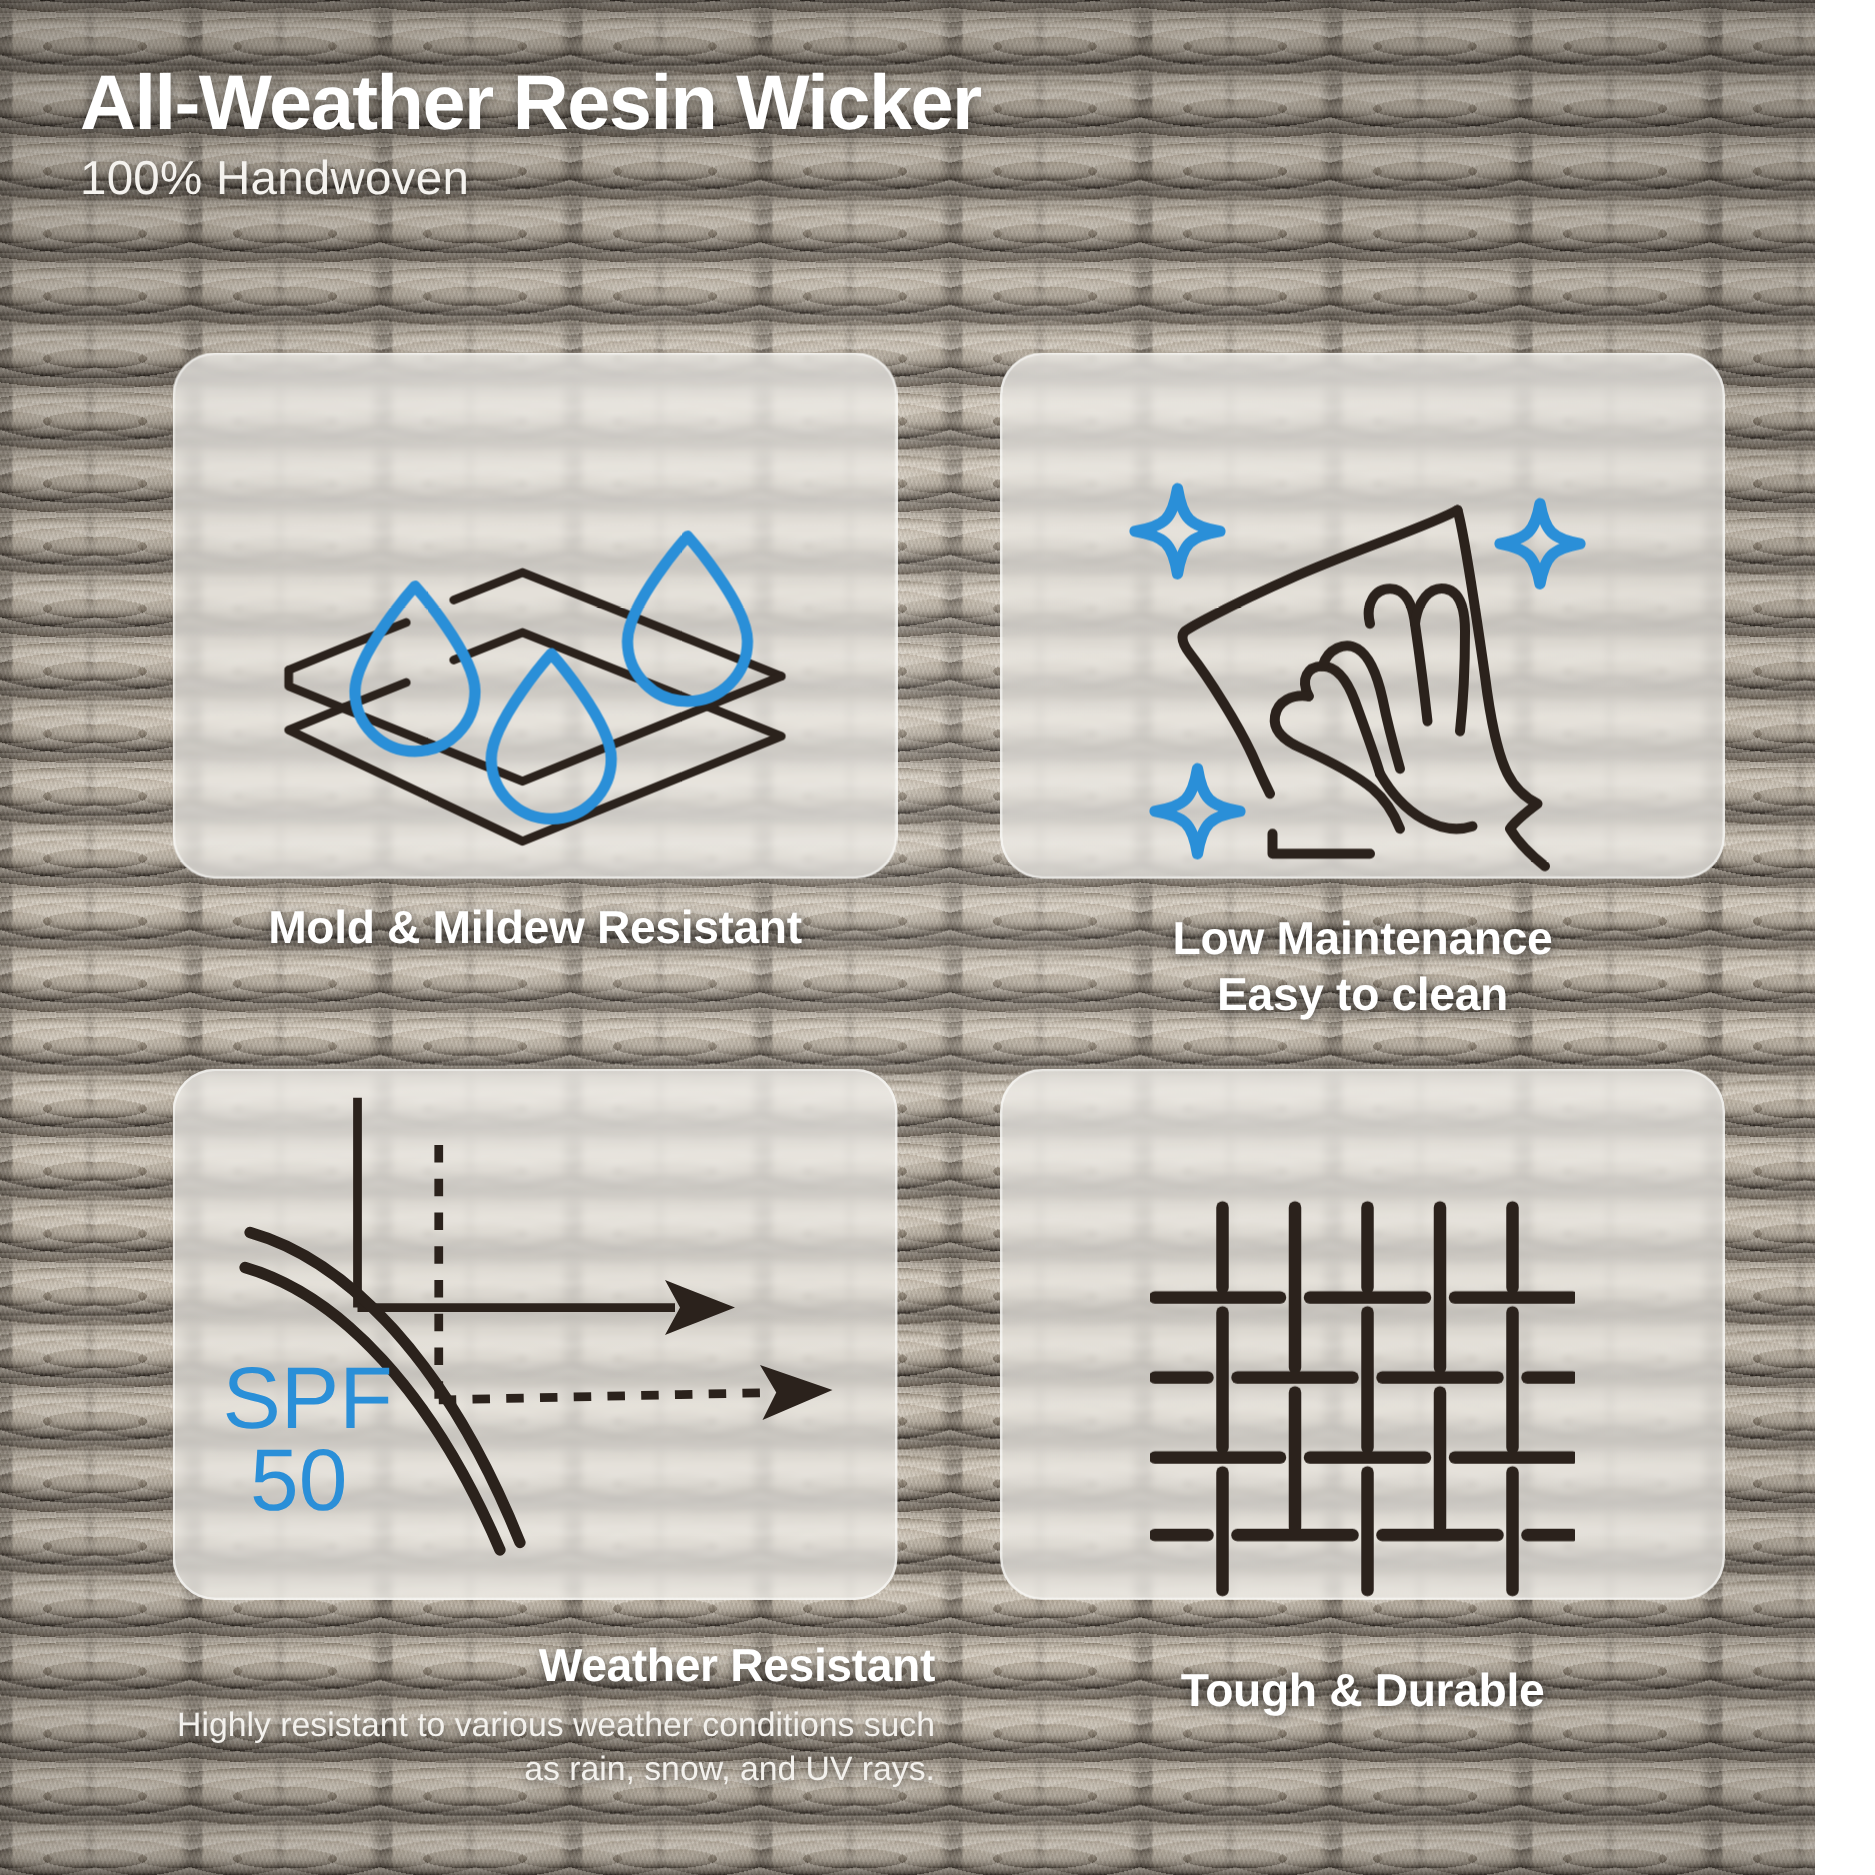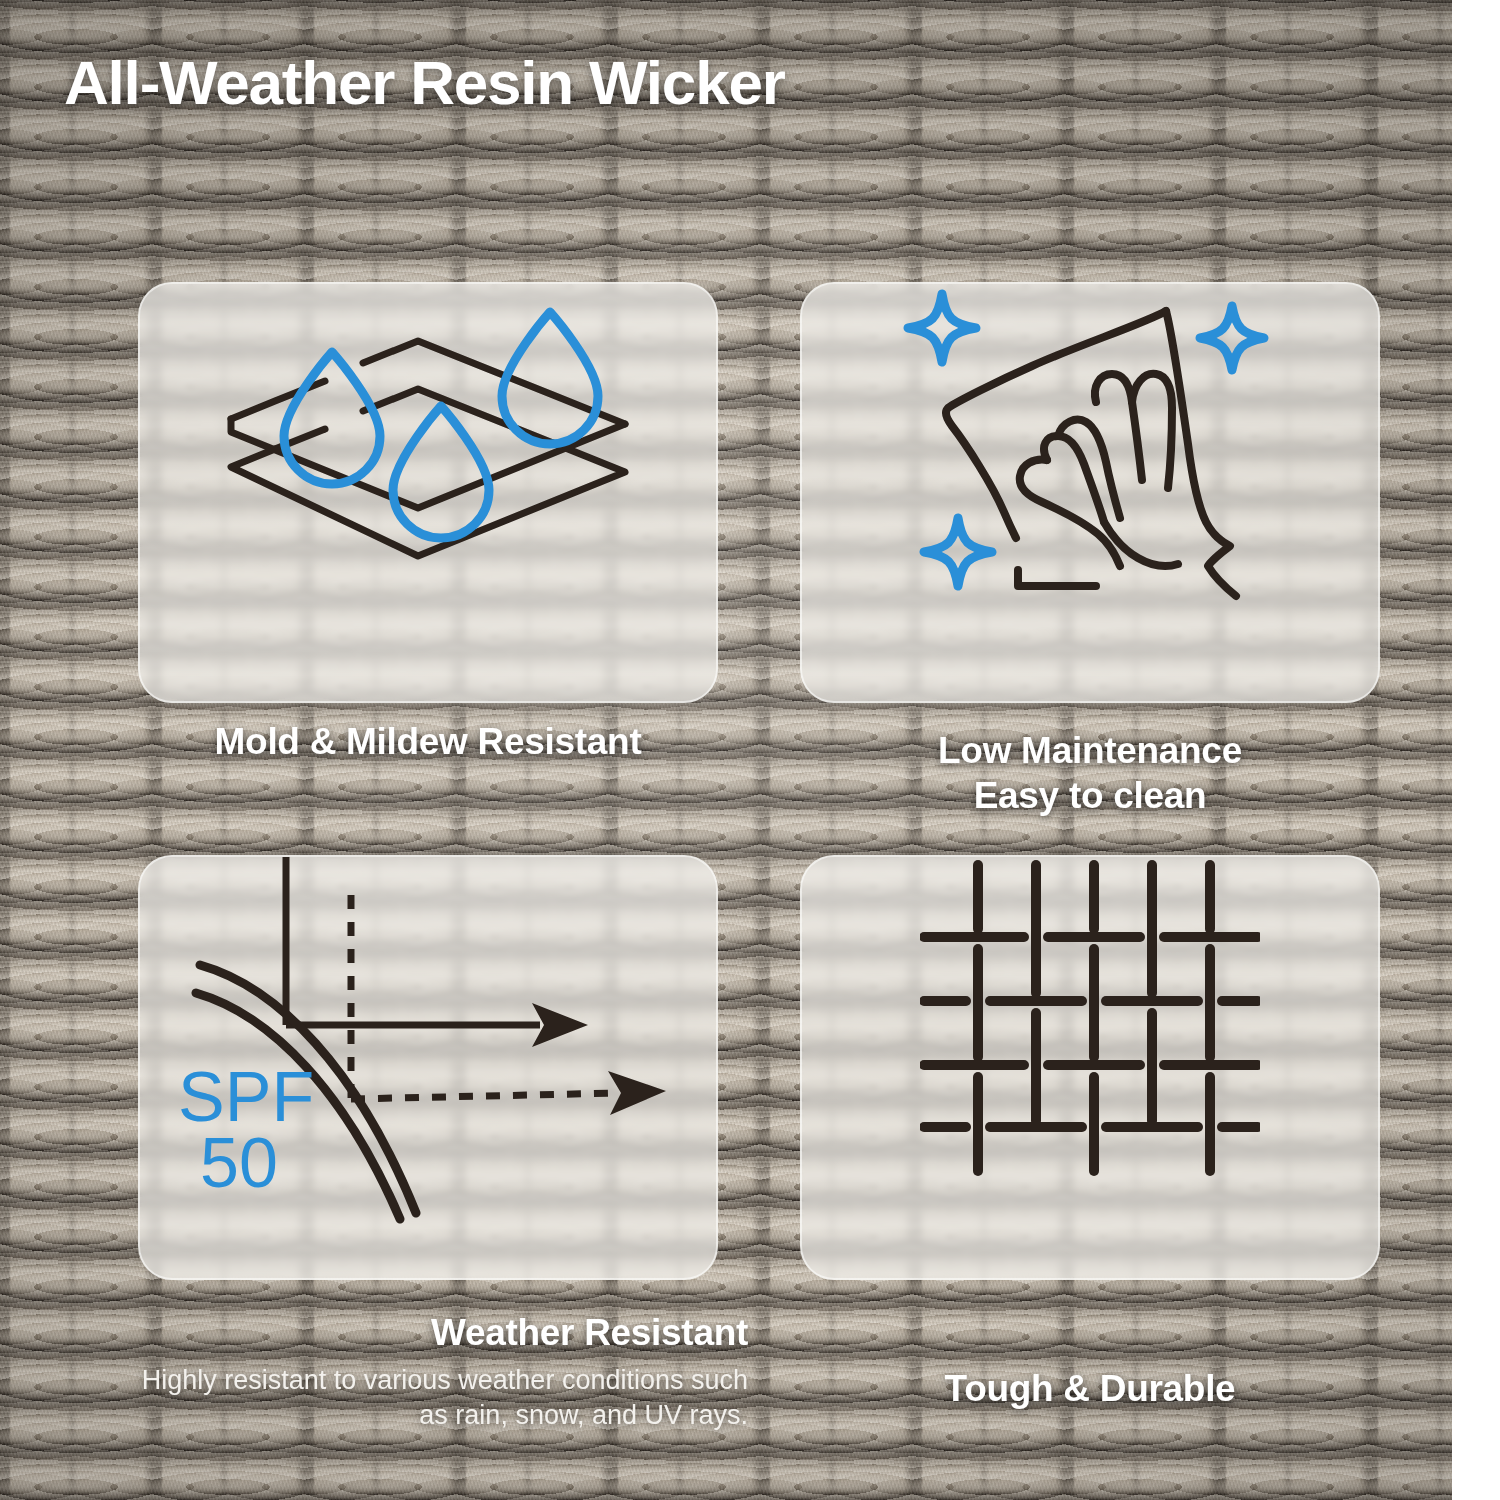--- a/index.html
+++ b/index.html
@@ -134,21 +134,21 @@
   }
   .panel svg { position:relative; z-index:2; display:block; }
 
   #panel-1 { left:138px; top:282px;  width:580px; height:421px; }
   #panel-2 { left:800px; top:282px;  width:580px; height:421px; }
   #panel-3 { left:138px; top:855px;  width:580px; height:425px; }
   #panel-4 { left:800px; top:855px;  width:580px; height:425px; }
 
   .icon-wrap {
     position:absolute; inset:0;
-    display:flex; align-items:flex-start; justify-content:center;
+    display:flex; align-items:flex-end; justify-content:center;
   }
 
   
   .caption { position:absolute; text-align:center; }
   .caption-title {
     font-size:37px;
     font-weight:bold;
     color:#ffffff;
     letter-spacing:-0.3px;
     line-height:1.22;
@@ -159,35 +159,36 @@
     font-size:27px;
     font-weight:300;
     color:#f3f1ed;
     line-height:1.28;
     text-shadow:0 2px 8px rgba(0,0,0,.55);
   }
 
   #cap-1 { left:138px; top:719px; width:580px; }
   #cap-2 { left:800px; top:728px; width:580px; }
   #cap-3 { left:108px; top:1310px; width:640px;text-align:right; }
-  #cap-4 { left:800px; top:1330px; width:580px;margin-top:36px; }
+  #cap-4 { left:800px; top:1330px; width:580px; }
 </style>
 </head>
 <body>
 
 <div id="stage">
 
   <div class="weave-base"></div>
   <div class="weave-lozenge"></div>
   <div class="weave-lozenge offset"></div>
   <div class="weave-grain"></div>
   <div class="weave-shade"></div>
 
   <div class="header">
     <div class="title">All-Weather Resin Wicker</div>
+    <div class="subtitle">100% Handwoven</div>
   </div>
 
   <div class="panel" id="panel-1">
     <div class="icon-wrap">
       <svg width="430" height="300" viewBox="0 0 430 300">
         <g fill="none" stroke="#2b221c" stroke-width="7" stroke-linecap="round" stroke-linejoin="round">
 
           <path d="M 18 182 L 58 166 M 95 150 L 205 106 L 412 188 L 205 272 L 18 196 Z" stroke="none"></path>
           <polyline points="62,165 18,183 205,272 412,188 340,159"></polyline>
           <polyline points="62,165 112,145"></polyline>

